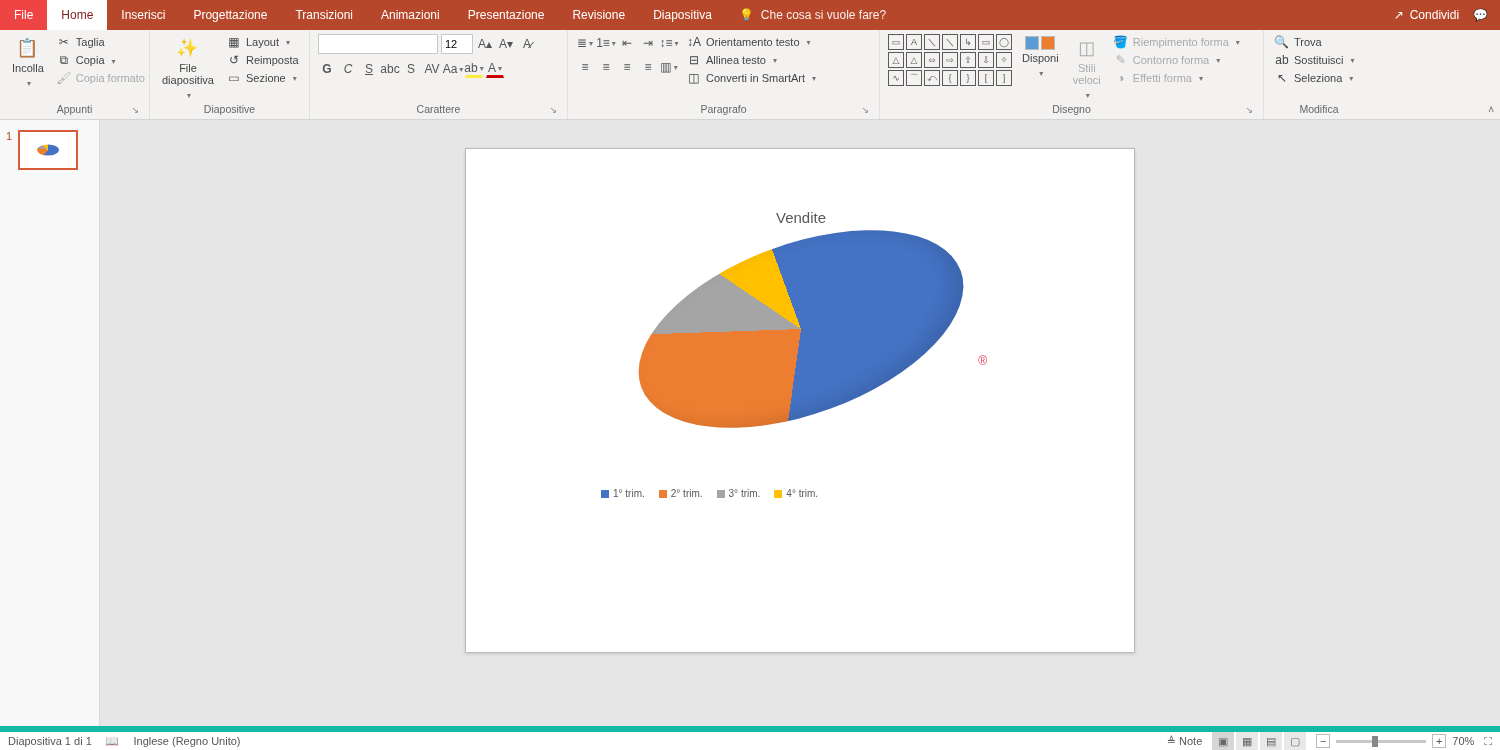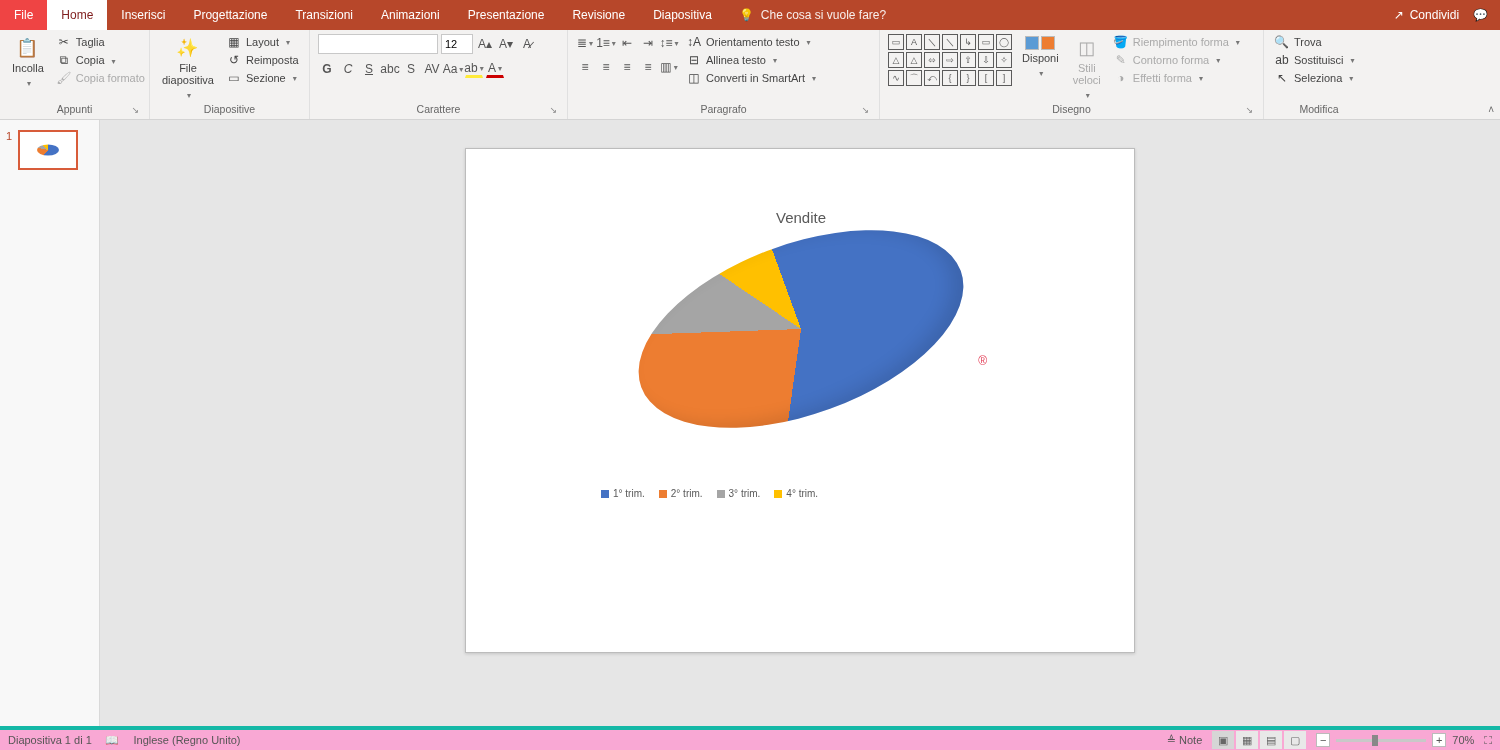--- a/index.html
+++ b/index.html
@@ -63,21 +63,21 @@
 .pie-side-orange { position:absolute; left:8px; top:120px; width:90px; height:58px; background:#b85c25; border-radius:0 0 60px 8px / 0 0 40px 8px; transform: skewX(-8deg); z-index:-1;}
 .bg-letter { position:absolute; right:-14px; bottom:-30px; font-size:120px; font-weight:800; color:#e4425a; opacity:.8; font-family: Arial Black, sans-serif; z-index:-2; line-height:.7;}
 .bg-reg { position:absolute; right:-6px; top:120px; font-size:12px; color:#e4425a; }
 .bg-v { position:absolute; left:-22px; bottom:12px; font-size:90px; font-weight:800; color:#e4425a; opacity:.7; z-index:-2; line-height:.6; transform:rotate(-4deg);}
 
 .legend { display:flex; justify-content:flex-start; gap:14px; font-size:10px; color:#595959; margin-top:4px;}
 .legend .item { display:flex; align-items:center; gap:4px;}
 .legend .sw { width:8px; height:8px; }
 
 
-.status { height:24px; background:#f9a8d4; border-top:4px solid #14b8a6; display:flex; align-items:center; font-size:11px; color:#555; padding:0 8px; gap:14px;}
+.status { height:24px; background:#ffffff; border-top:6px solid #14b8a6; display:flex; align-items:center; font-size:11px; color:#555; padding:0 8px; gap:14px;}
 .status .right { margin-left:auto; display:flex; align-items:center; gap:10px;}
 .view-btns { display:flex; gap:2px;}
 .view-btns .vb { width:22px; height:18px; border:0; background:#e8e8e8; display:flex; align-items:center; justify-content:center; font-size:11px; color:#666; cursor:pointer;}
 .view-btns .vb.active { background:#d6d6d6; }
 .zoom { display:flex; align-items:center; gap:6px;}
 .zoom .track { width:90px; height:3px; background:#c8c8c8; position:relative;}
 .zoom .thumb { position:absolute; left:36px; top:-4px; width:6px; height:11px; background:#888; border:none;}
 .zb { width:14px; height:14px; border:1px solid #bbb; display:flex; align-items:center; justify-content:center; font-size:11px; cursor:pointer; background:#fff;}
 </style>
 </head>

